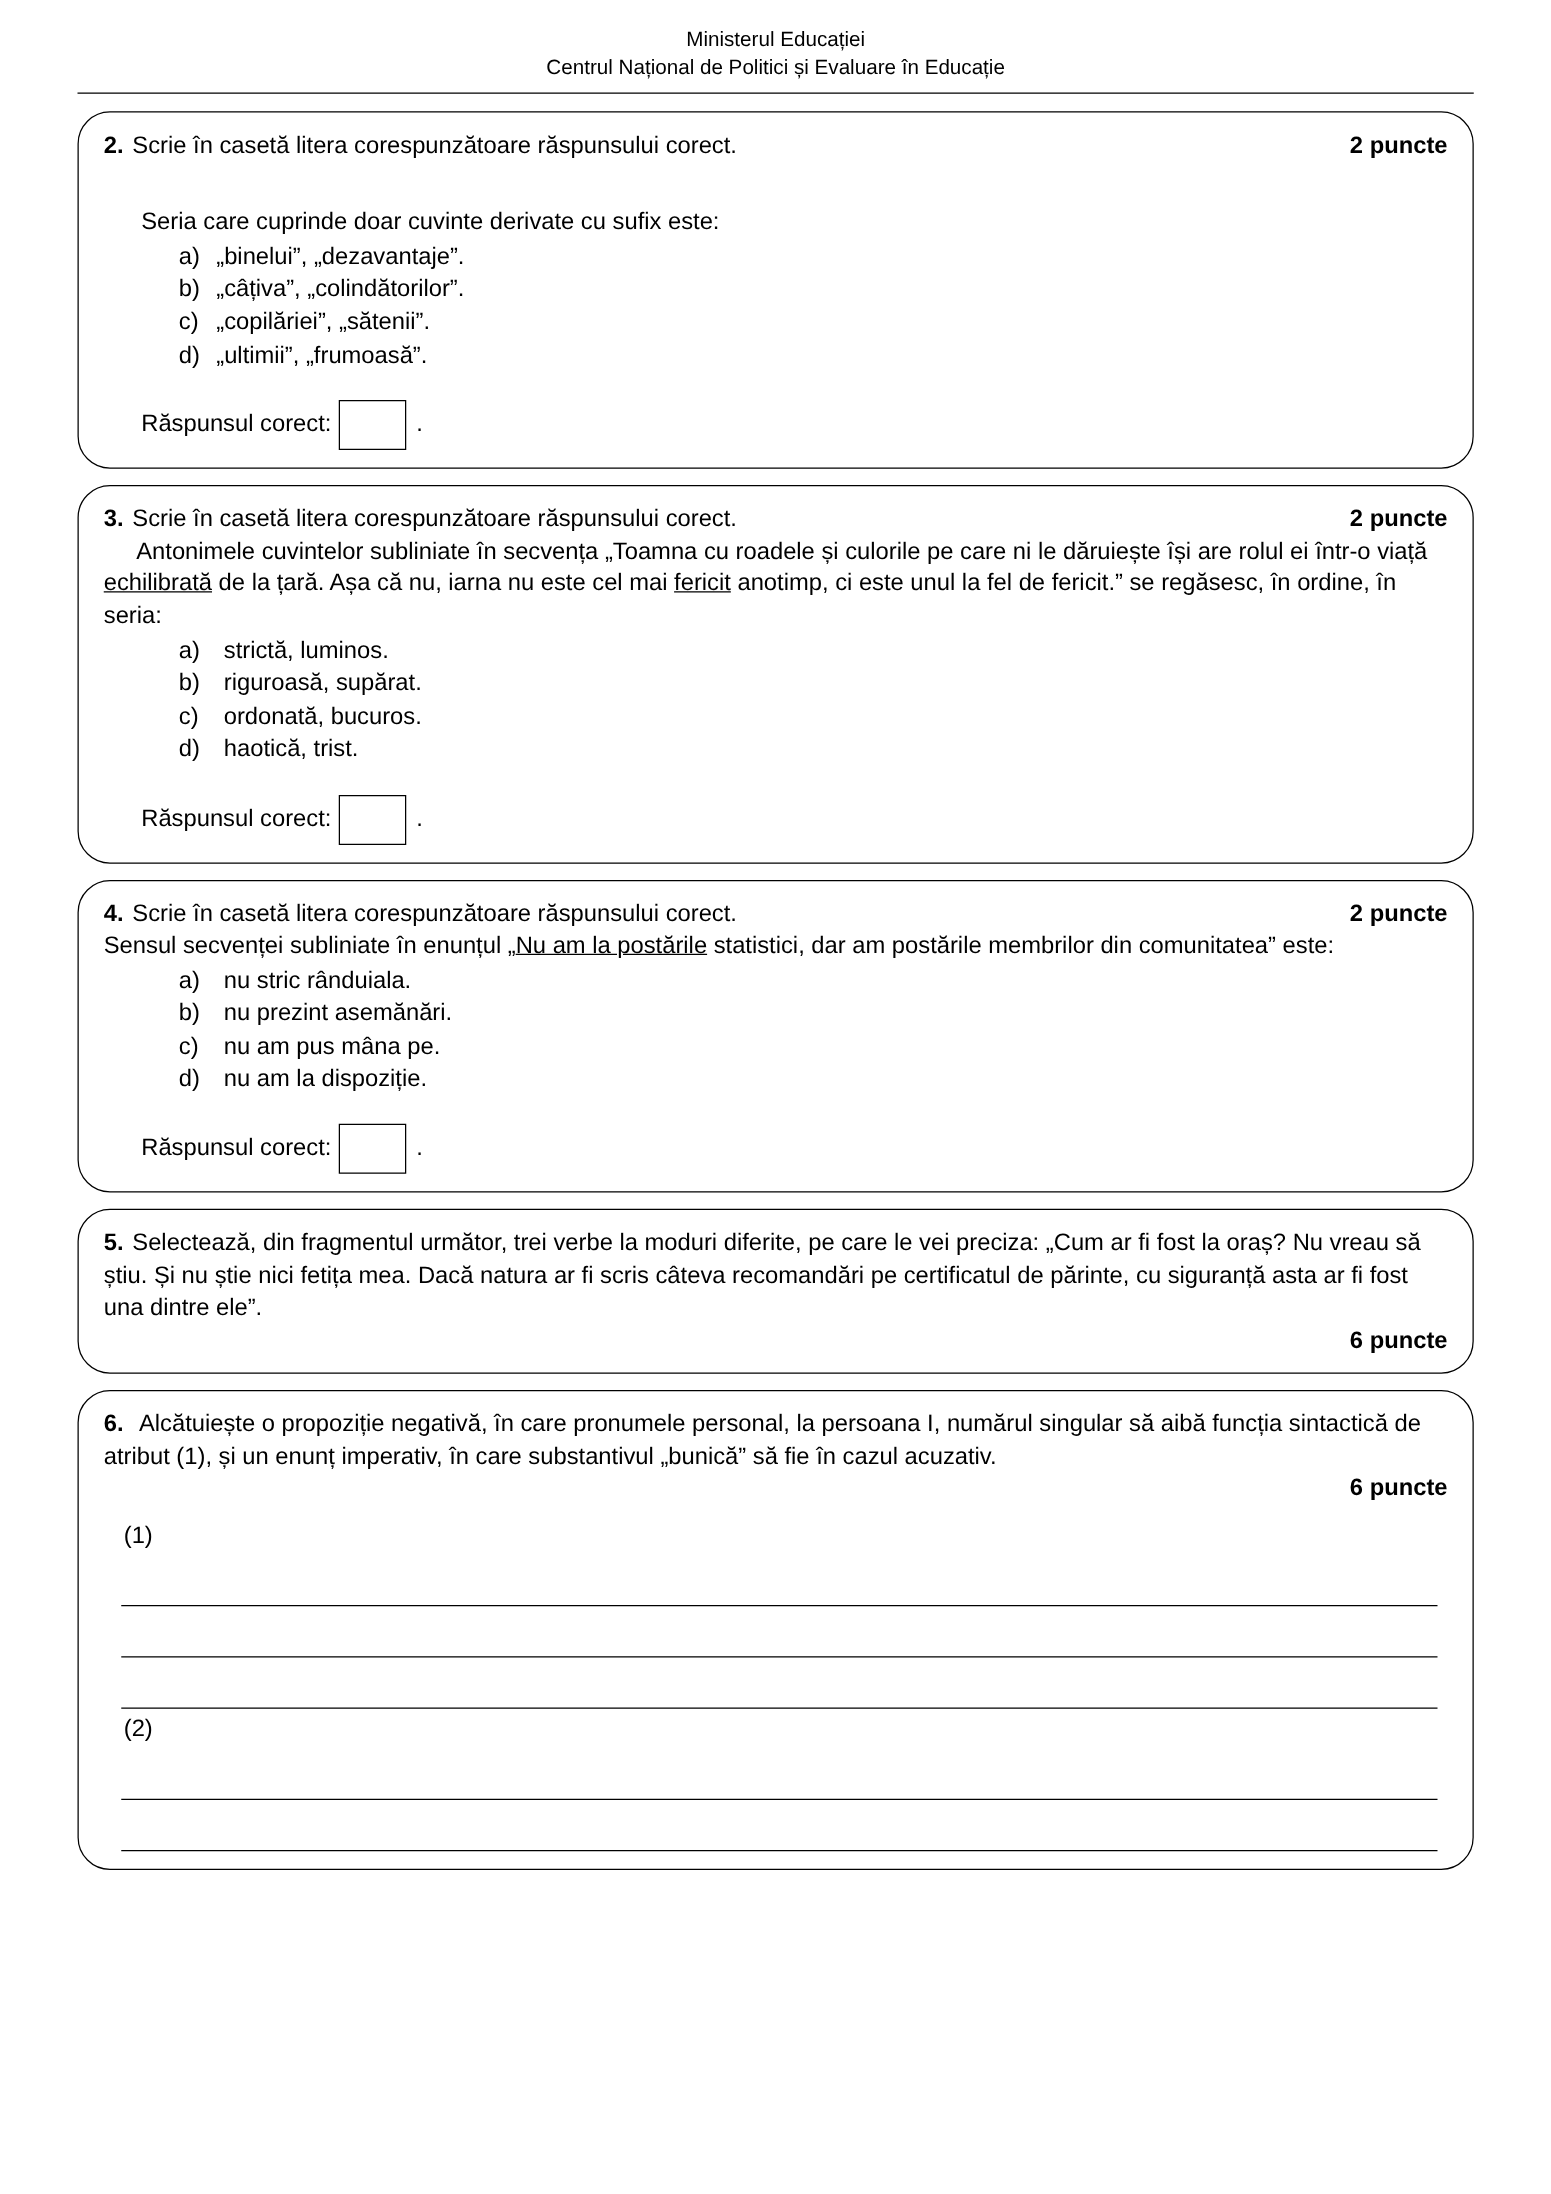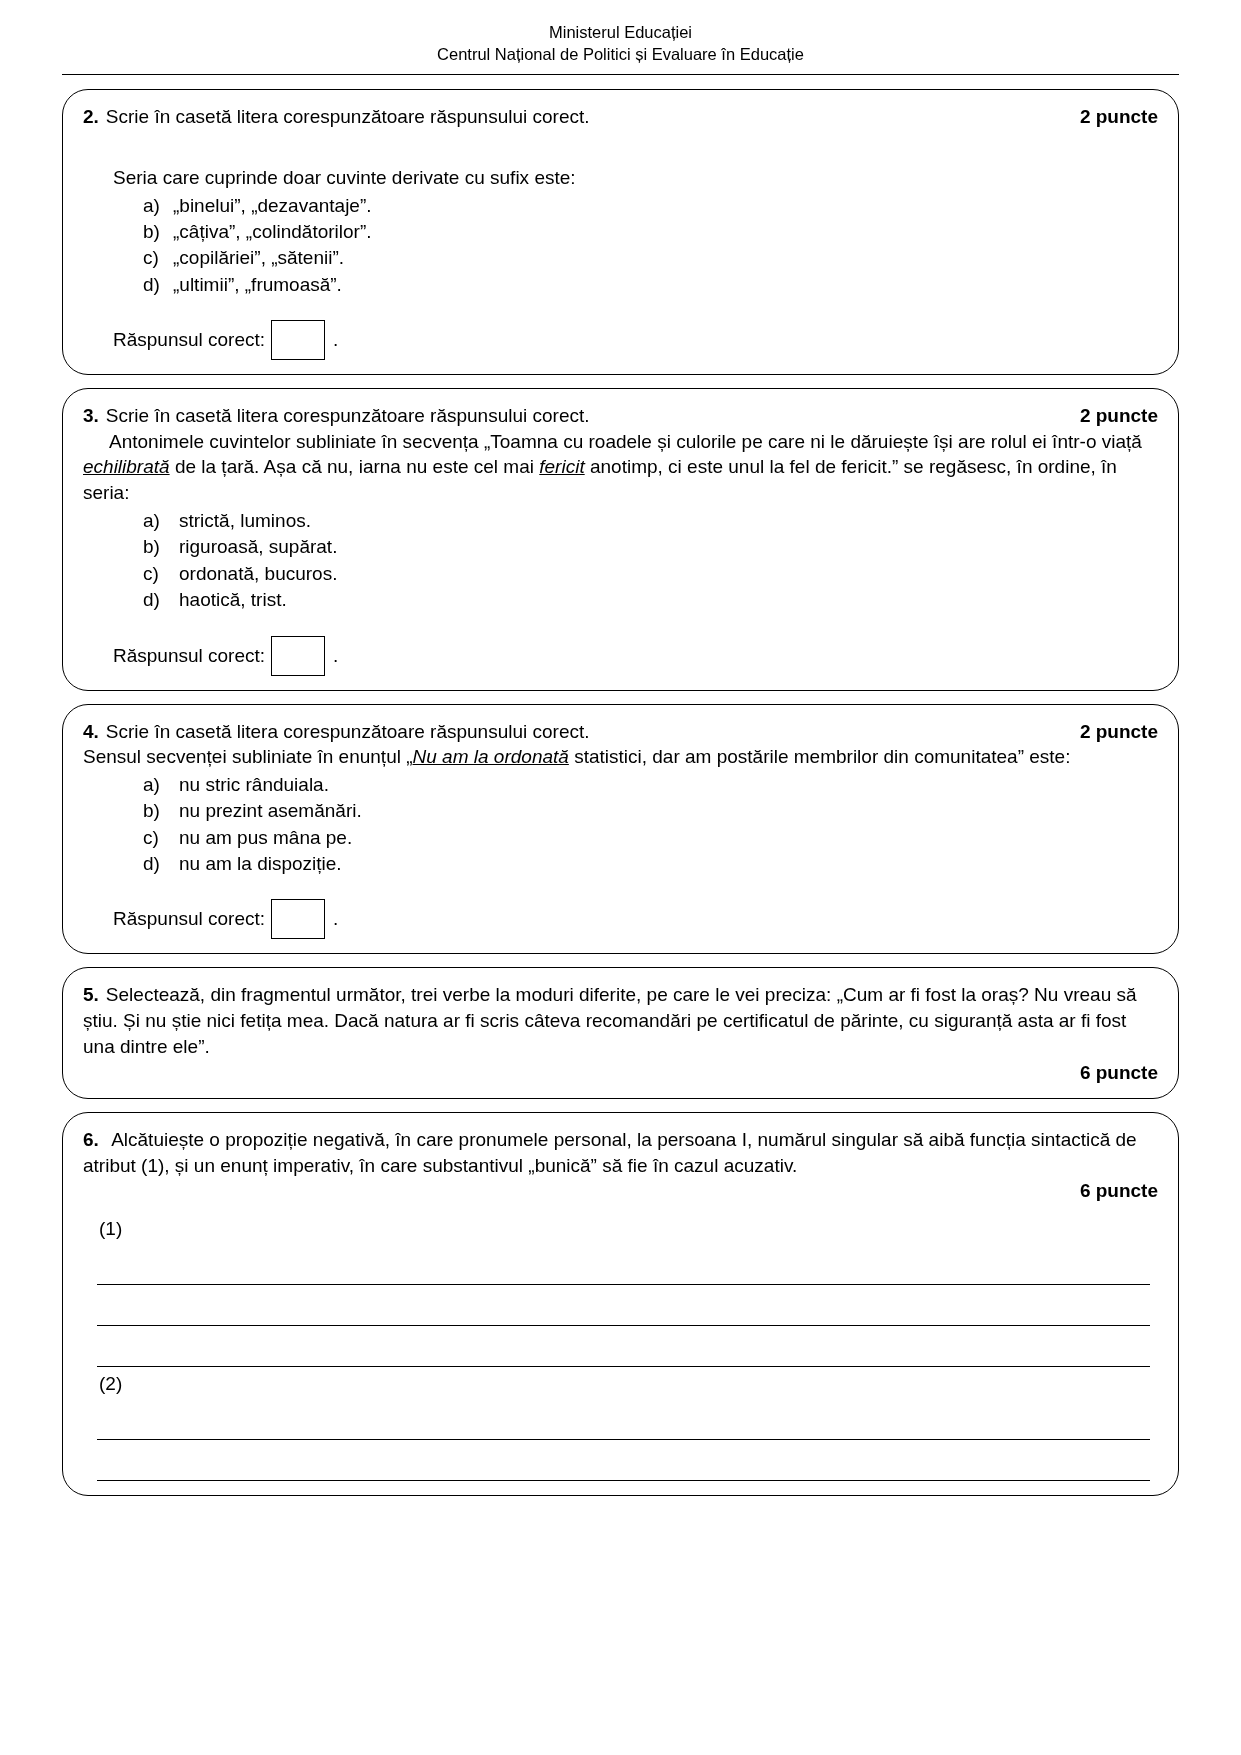--- a/index.html
+++ b/index.html
@@ -102,21 +102,21 @@
     margin-left: 30px;
   }
   .answer-box {
     display: inline-block;
     width: 52px;
     height: 38px;
     border: 1.6px solid #000;
     margin: 0 8px 0 6px;
     vertical-align: middle;
   }
-  .u { text-decoration: underline; font-style: italic; }
+  .u { text-decoration: underline; }
   
   table.verbs {
     border-collapse: collapse;
     width: 925px;
     margin: 18px auto 10px auto;
     font-size: 19px;
   }
   table.verbs th,
   table.verbs td {
     border: 1.4px solid #000;
@@ -257,21 +257,21 @@
 
   <div class="qbox">
     <div class="q-head">
       <div class="q-head-left">
         <span class="qnum">4.</span>
         <span>Scrie în casetă litera corespunzătoare răspunsului corect.</span>
       </div>
       <span class="points">2 puncte</span>
     </div>
     <div class="q-body">
-      <span>Sensul secvenței subliniate în enunțul „</span><span class="u">Nu am la ordonată</span><span> statistici, dar am postările membrilor din comunitatea” este:</span>
+      <span>Sensul secvenței subliniate în enunțul „</span><span class="u">Nu am la postările</span><span> statistici, dar am postările membrilor din comunitatea” este:</span>
     </div>
     <ul class="options wide">
       <li>
         <span class="opt-letter">a)</span>
         <span>nu stric rânduiala.</span>
       </li>
       <li>
         <span class="opt-letter">b)</span>
         <span>nu prezint asemănări.</span>
       </li>

